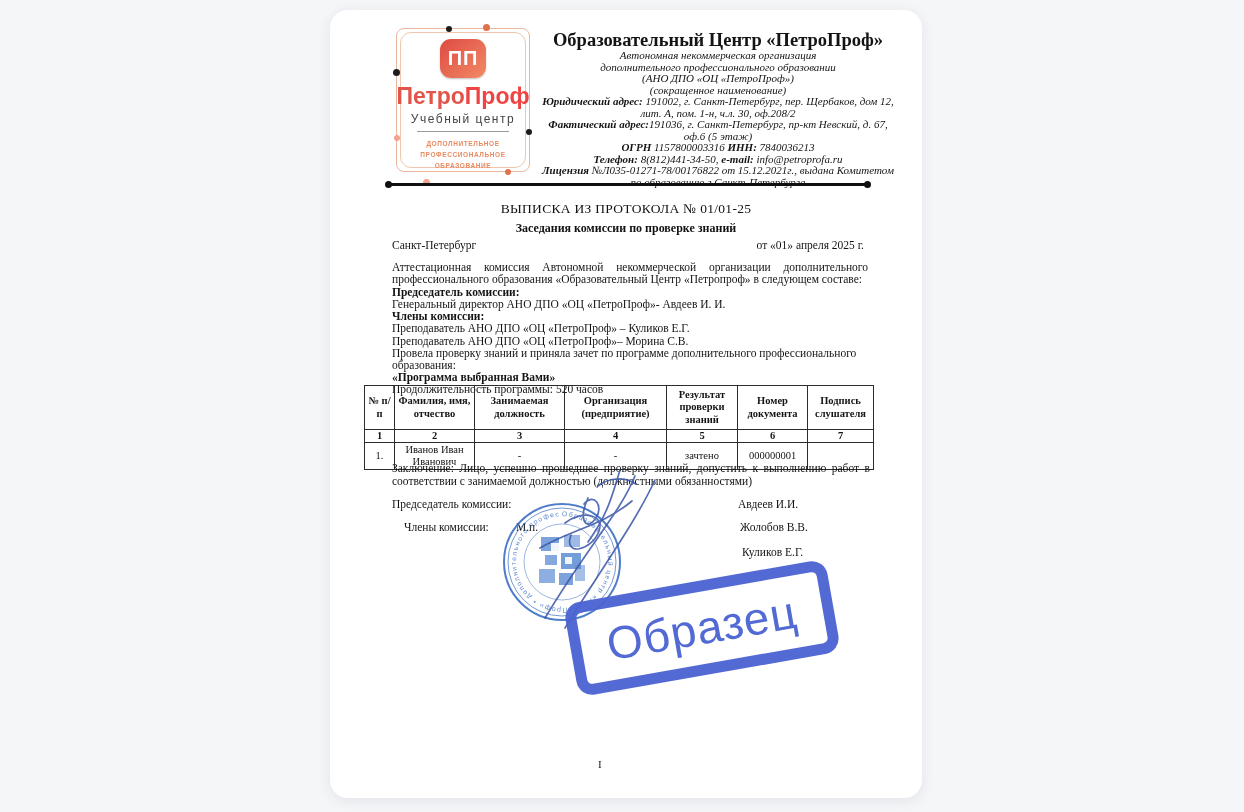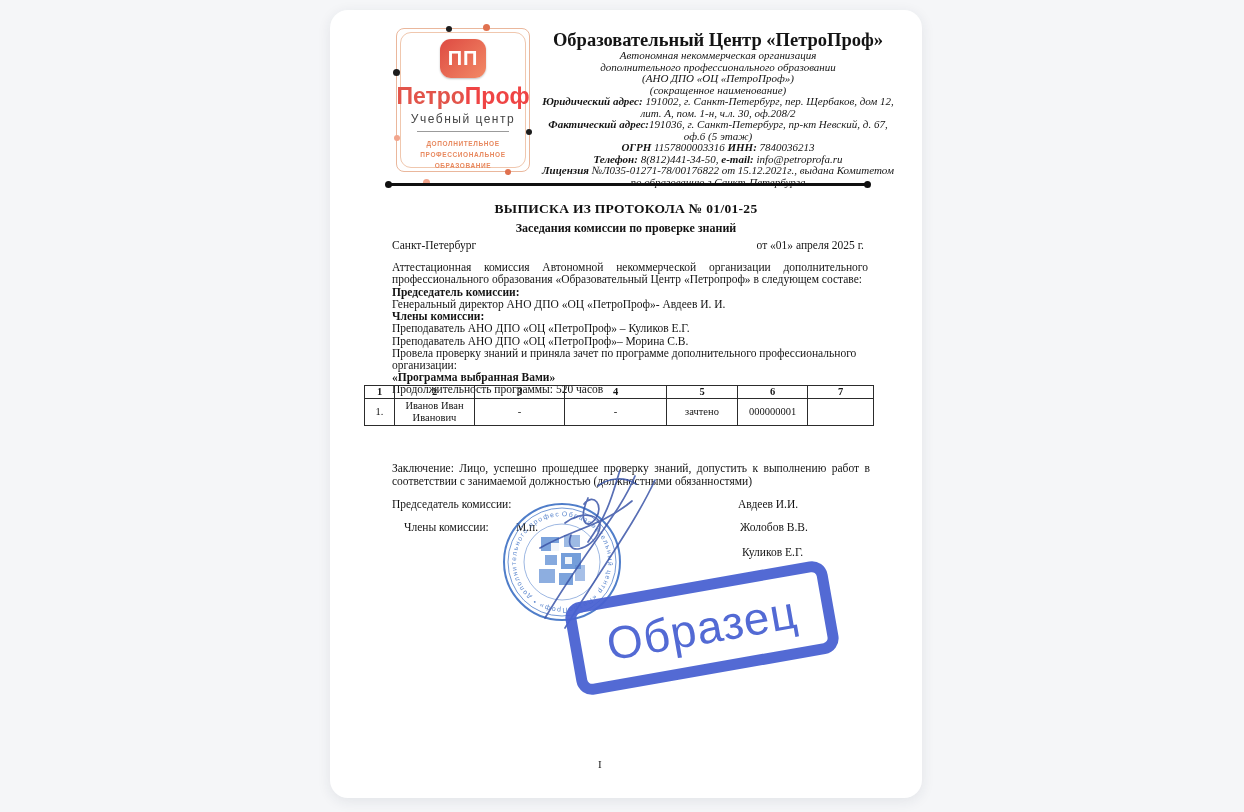--- a/index.html
+++ b/index.html
@@ -37,21 +37,21 @@
   .org-line b{font-weight:700;}
   
   .divider{position:absolute;left:58px;top:173px;width:480px;height:2.5px;background:#101010;}
   .divider::before,.divider::after{content:"";position:absolute;top:-2.5px;width:7px;height:7px;
                                    border-radius:50%;background:#101010;}
   .divider::before{left:-3px;}
   .divider::after{right:-3px;}
   
   .doc-title{position:absolute;top:191px;left:0;width:100%;text-align:center;
              font-family:"Liberation Serif",serif;color:#111;}
-  .doc-title .t1{font-size:13.5px;font-weight:700;letter-spacing:.3px;}
+  .doc-title .t1{font-size:13.5px;font-weight:400;letter-spacing:.3px;}
   .doc-title .t2{font-size:12px;font-weight:700;margin-top:4px;}
   .place-date{position:absolute;top:229px;left:62px;width:472px;display:flex;justify-content:space-between;
               font:11.5px "Liberation Serif",serif;color:#141414;}
   .intro{position:absolute;top:251px;left:62px;width:476px;font:11.5px/12.3px "Liberation Serif",serif;
          text-align:justify;color:#141414;}
   .composition{position:absolute;top:276px;left:62px;width:478px;
                font:11.5px/12.15px "Liberation Serif",serif;color:#141414;}
   .composition .b{font-weight:700;}
   
   .results-table{position:absolute;top:375px;left:34px;border-collapse:collapse;
@@ -126,36 +126,45 @@
   </div>
 
   <div class="intro">Аттестационная комиссия Автономной некоммерческой организации дополнительного профессионального образования «Образовательный Центр «Петропроф» в следующем составе:</div>
 
   <div class="composition">
     <div class="b">Председатель комиссии:</div>
     <div>Генеральный директор АНО ДПО «ОЦ «ПетроПроф»- Авдеев И. И.</div>
     <div class="b">Члены комиссии:</div>
     <div>Преподаватель АНО ДПО «ОЦ «ПетроПроф» – Куликов Е.Г.</div>
     <div>Преподаватель АНО ДПО «ОЦ «ПетроПроф»– Морина С.В.</div>
-    <div>Провела проверку знаний и приняла зачет по программе дополнительного профессионального организации:</div>
+    <div>Провела проверку знаний и приняла зачет по программе дополнительного профессионального образования:</div>
     <div class="b">«Программа выбранная Вами»</div>
     <div>Продолжительность программы: 520 часов</div>
   </div>
 
   <table class="results-table">
     <colgroup>
       <col style="width:30px">
         <col style="width:80px">
         <col style="width:90px">
         <col style="width:102px">
       <col style="width:71px">
         <col style="width:70px">
         <col style="width:66px">
     </colgroup>
     <tbody>
+        <tr class="th-row">
+      <td>№ п/п</td>
+      <td>Фамилия, имя, отчество</td>
+      <td>Занимаемая должность</td>
+      <td>Организация (предприятие)</td>
+      <td>Результат проверки знаний</td>
+      <td>Номер документа</td>
+      <td>Подпись слушателя</td>
+    </tr>
     <tr class="num-row">
       <td>1</td>
       <td>2</td>
       <td>3</td>
       <td>4</td>
       <td>5</td>
       <td>6</td>
       <td>7</td>
     </tr>
     <tr class="data-row">

